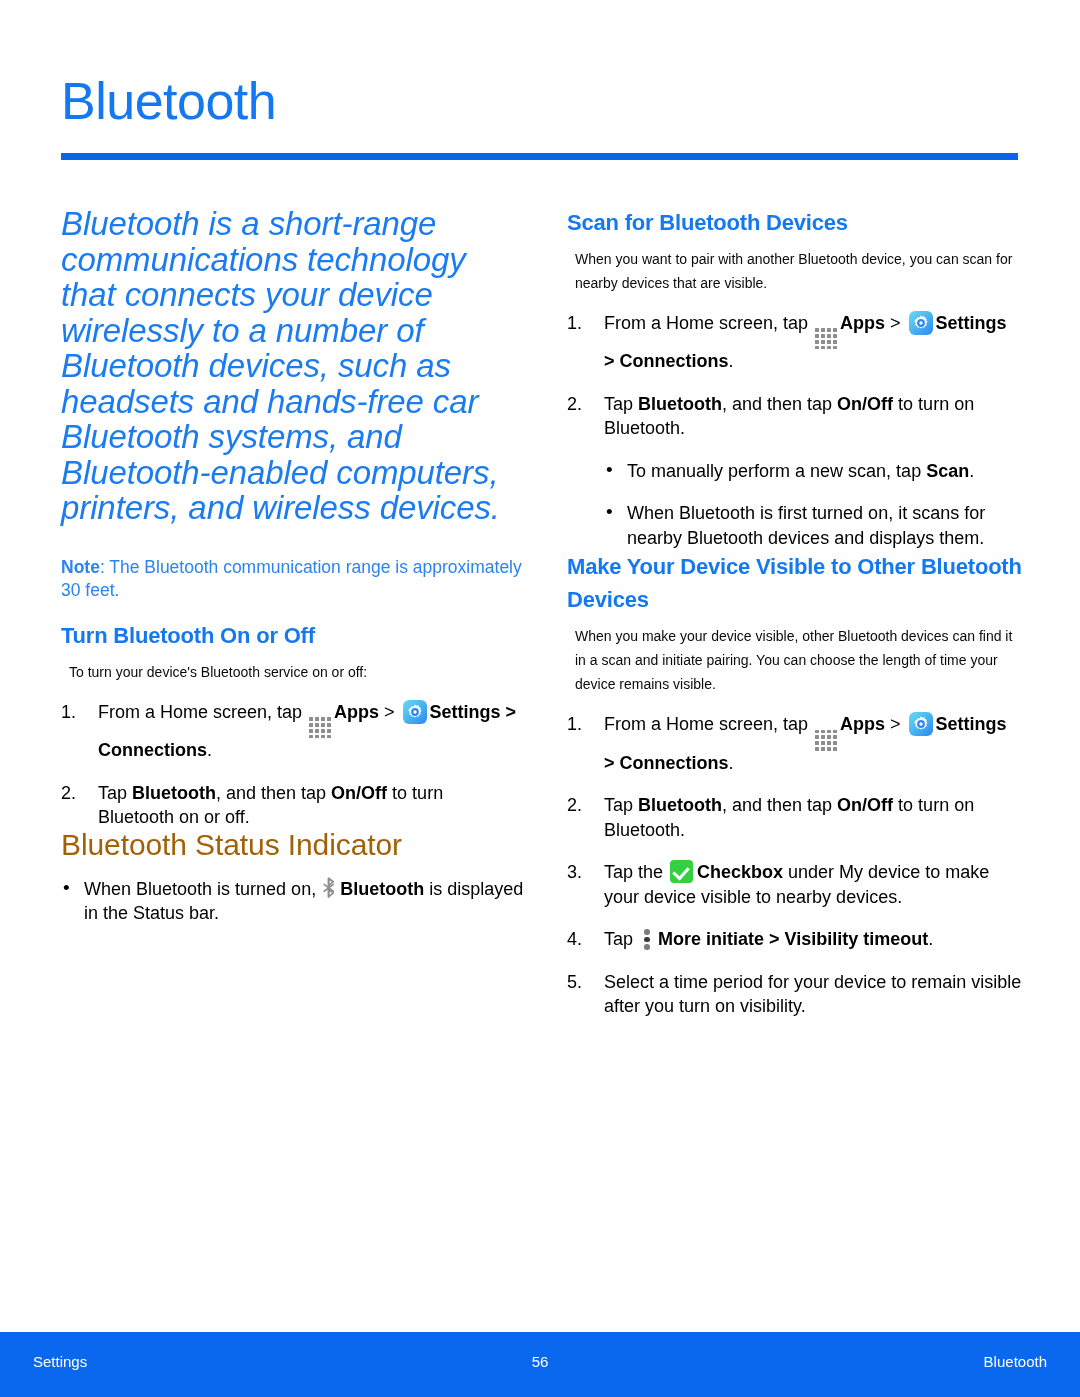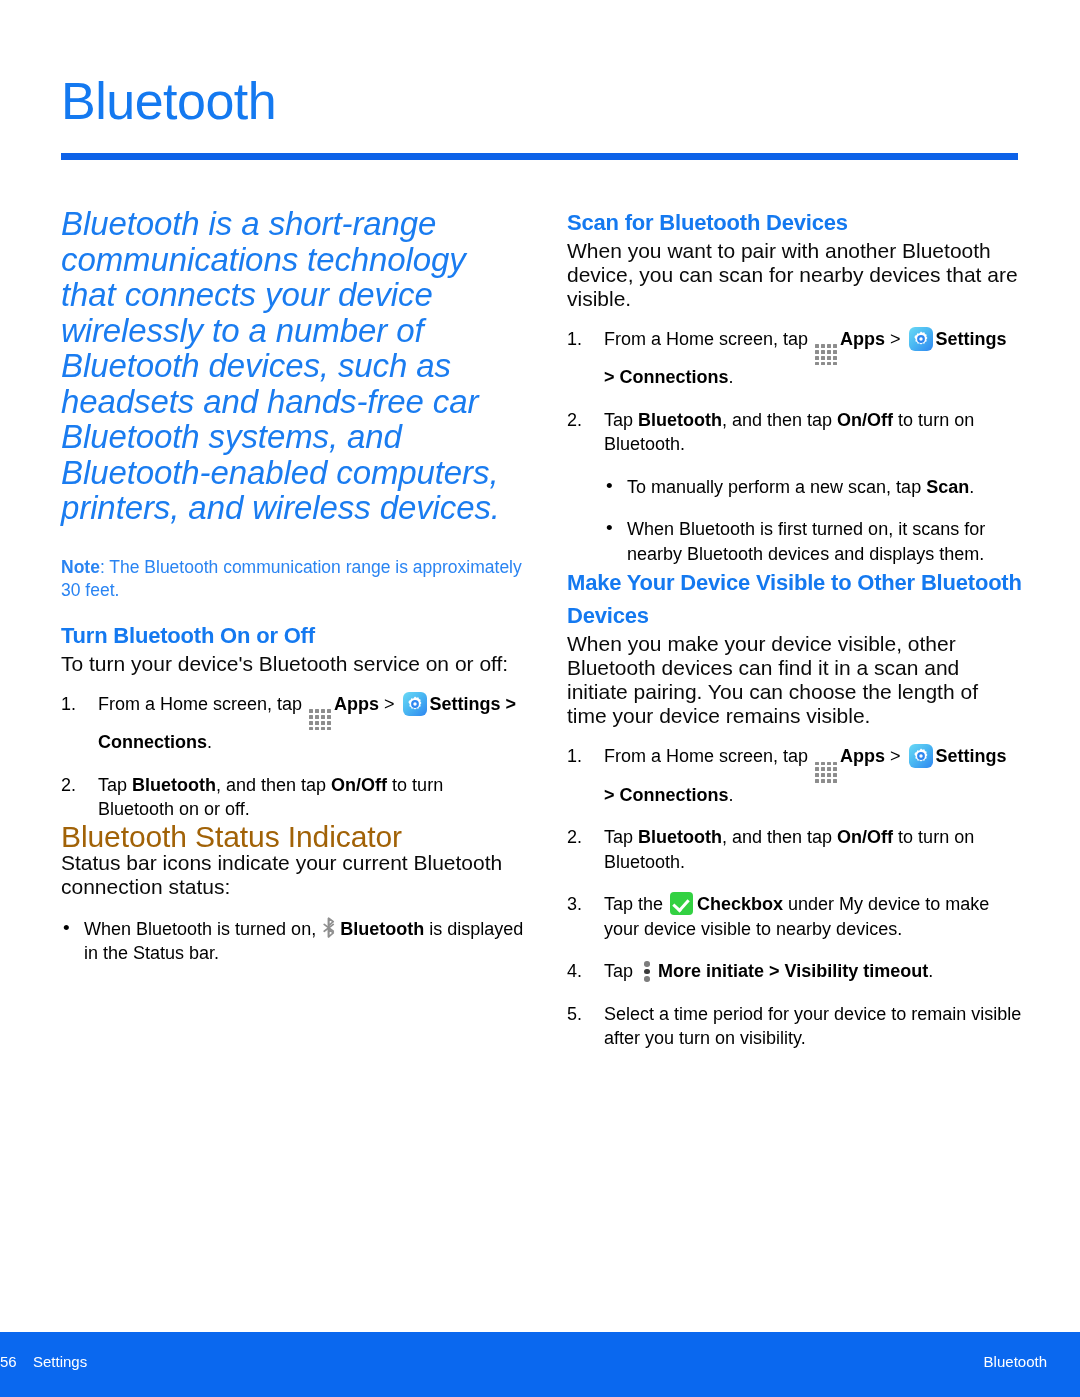--- a/index.html
+++ b/index.html
@@ -81,23 +81,23 @@
   h3.subsection {
     font-size: 30px;
     line-height: 29px;
     font-weight: 400;
     color: #a16207;
     margin: 0;
     letter-spacing: -0.1px;
   }
 
   p.body {
-    font-size: 21px;
+    font-size: 14px;
     line-height: 24px;
-    margin: 0;
+    margin: 8px;
     color: #0a0a0a;
   }
   .mt-12 { margin-top: 12px; }
   .mt-16 { margin-top: 16px; }
   .mt-36 { margin-top: 36px; }
   .mt-44 { margin-top: 44px; }
   .mt-52 { margin-top: 52px; }
 
   
   ol.steps {
@@ -243,21 +243,21 @@
     background: #0a68ef;
   }
   .footer-text {
     position: absolute;
     top: 1352px;
     font-size: 15px;
     color: #ffffff;
     line-height: 20px;
   }
   .footer-left   { left: 33px; }
-  .footer-center { left: 0; width: 1080px; text-align: left; }
+  .footer-center { left: 0; width: 1080px; text-align: center; }
   .footer-right  { right: 33px; }
 </style>
 </head>
 <body>
 
 <div class="page">
 
   <div class="page-title">Bluetooth</div>
   <div class="title-rule"></div>
 
@@ -298,21 +298,20 @@
               <circle cx="12" cy="12" r="3.9" fill="#2e86f0"></circle>
               <circle cx="12" cy="12" r="1.7" fill="#ffffff"></circle>
             </svg></span><b>Settings</b><b> &gt; </b><b>Connections</b><span>.</span>
       </li>
       <li>
         <span class="num">2.</span><span>Tap </span><b>Bluetooth</b><span>, and then tap </span><b>On/Off</b><span> to turn Bluetooth on or off.</span>
       </li>
     </ol>
 
     <h3 class="subsection mt-36">Bluetooth Status Indicator</h3>
-    <p class="body mt-16">Status bar icons indicate your current Bluetooth connection status:</p>
 
     <ul class="bullets">
       <li>
         <span>When Bluetooth is turned on, </span><span class="icon bt-glyph"><svg width="15" height="22" viewBox="0 0 15 22">
               <path d="M6.6 1.2v7.4L11.3 4.7 6.6 1.2zM6.6 12.4v7.4l4.7-3.9-4.7-3.5z" fill="none" stroke="#8f8f8f" stroke-width="1.7" stroke-linejoin="round"></path>
               <path d="M6.6 1.2v19.1" stroke="#8f8f8f" stroke-width="1.7"></path>
               <path d="M2.2 7.4l9.1 6.9M2.2 14.3l9.1-6.9" stroke="#8f8f8f" stroke-width="1.7" stroke-linecap="round"></path>
             </svg></span><b>Bluetooth</b><span> is displayed in the Status bar.</span>
       </li>
     </ul>

